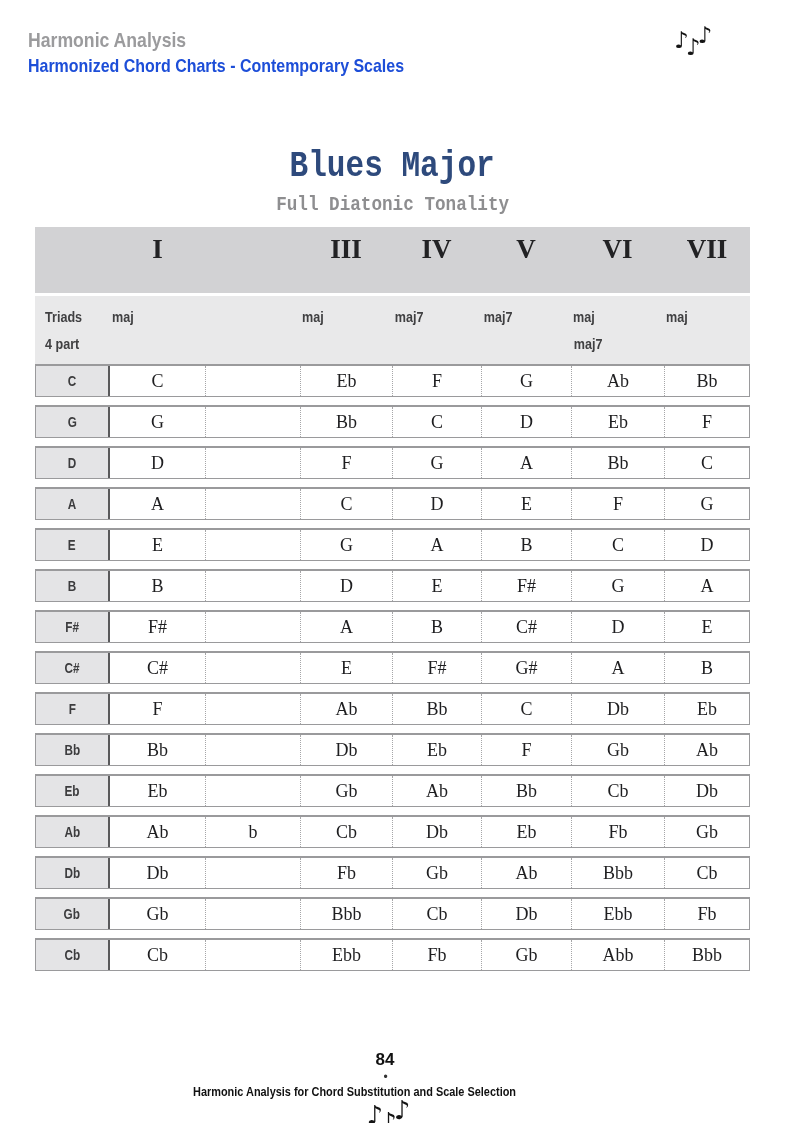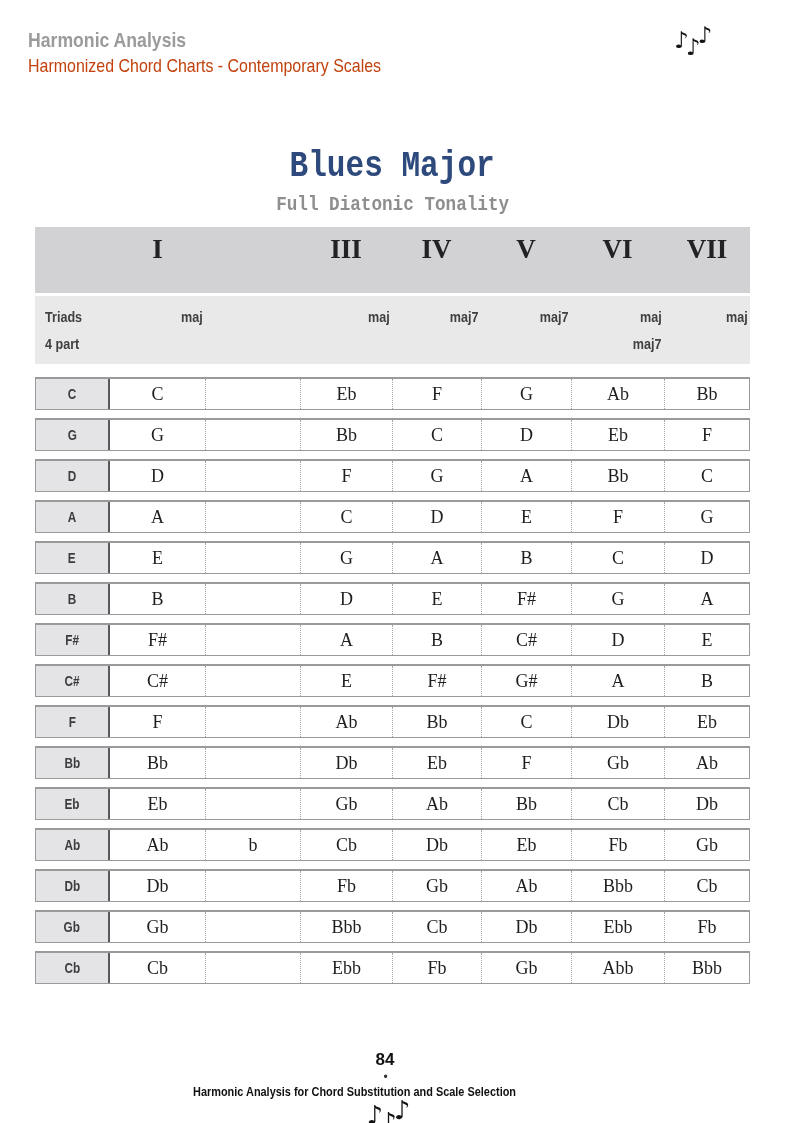--- a/index.html
+++ b/index.html
@@ -8,21 +8,21 @@
     width:794px; height:1123px; position:relative;
     font-family:"Liberation Sans", sans-serif;
     overflow:hidden;
   }
   .cond { display:inline-block; transform:scaleX(0.84); transform-origin:left center; white-space:nowrap; }
   .cond-c { display:inline-block; transform:scaleX(0.84); transform-origin:center center; white-space:nowrap; }
 
   
   .eyebrow { position:absolute; left:28px; top:28px; }
   .eyebrow-title { font-size:21px; font-weight:bold; color:#9b9b9d; line-height:1.1; }
-  .eyebrow-sub   { font-size:19px; font-weight:normal; color:#c2410c; line-height:1.2; margin-top:4px; }
+  .eyebrow-sub   { font-size:19px; font-weight:bold; color:#1d4ed8; line-height:1.2; margin-top:4px; }
 
   
   .notes { letter-spacing:-3px; font-family:"DejaVu Sans", sans-serif; color:#141414; font-weight:bold; }
   .notes span { position:relative; display:inline-block; }
   .notes .n1 { top:1px; }
   .notes .n2 { top:8px; }
   .notes .n3 { top:-4px; }
   .header-notes { position:absolute; left:674px; top:26px; font-size:23px; }
   .footer-notes { font-size:26px; margin-left:4px; flex:0 0 auto; }
 
@@ -33,23 +33,23 @@
 
   
   .table { position:absolute; left:35px; top:227px; width:715px; }
   .t-grid { display:grid; grid-template-columns:75px 95px 95px 92px 89px 90px 93px 86px; }
 
   .band-degrees { height:66px; background:#d2d2d4; margin-bottom:3px; }
   .band-degrees .cell {
     display:flex; justify-content:center; align-items:flex-start; padding-top:7px;
     font-family:"Liberation Serif", serif; font-weight:bold; font-size:27px; color:#222224;
   }
-  .band-quality { height:68px; background:#e9e9ea; margin-bottom:13px; }
+  .band-quality { height:68px; background:#e9e9ea; }
   .q-cell { padding-top:7px; }
-  .q-line { height:27px; display:flex; justify-content:flex-end; align-items:center;
+  .q-line { height:27px; display:flex; justify-content:flex-start; align-items:center;
             font-size:15px; font-weight:bold; color:#404042; }
   .q-cell.lab .q-line { justify-content:flex-start; padding-left:10px; }
 
   .row { height:33px; margin-bottom:8px; background:#fff;
          border:1px solid #9a9a9c; border-top-width:2px;
          display:grid; grid-template-columns:74px 95px 95px 92px 89px 90px 93px auto; }
   .row .lab { background:#e4e4e6; border-right:2px solid #59595b;
               display:flex; justify-content:center; align-items:center;
               font-size:14px; font-weight:bold; color:#3c3c3e; }
   .row .c { display:flex; justify-content:center; align-items:center;

